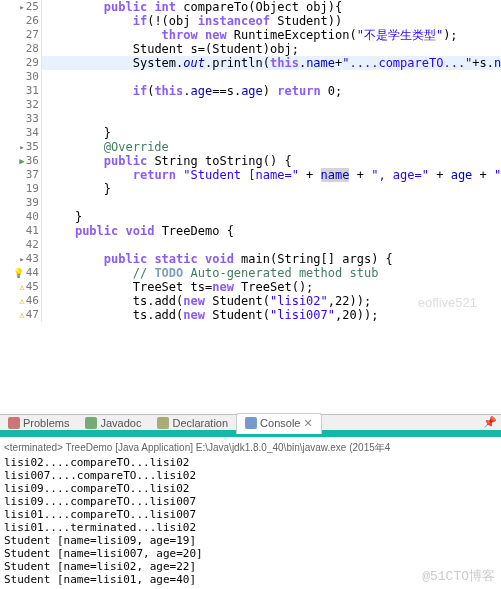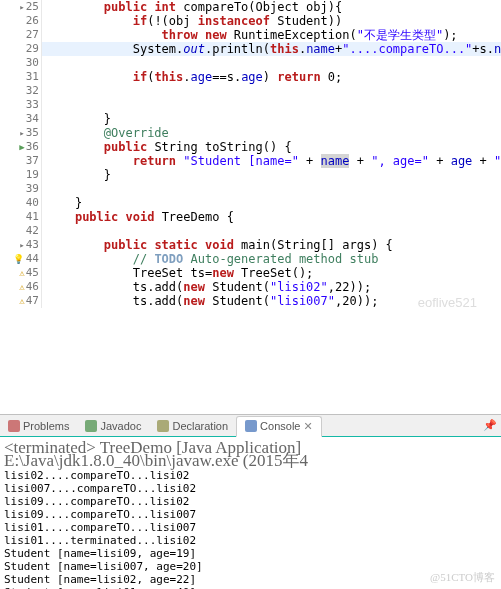--- a/index.html
+++ b/index.html
@@ -7,46 +7,47 @@
 .editor{background:#fff;height:415px;overflow:hidden;border-bottom:1px solid #c0c0c0}
 .line{display:flex;height:14px;line-height:14px;white-space:pre}
 .gutter{width:42px;flex-shrink:0;display:flex;align-items:center;justify-content:flex-end;padding-right:2px;background:#fff;border-right:1px solid #e8e8e8;color:#787878;font-size:11px}
 .gutter .ico{margin-right:1px;font-size:9px}
 .tri{color:#787878}
 .bulb{color:#d4a017}
 .warn{color:#d4a017}
 .arr{color:#5a9e5a}
 .code{padding-left:4px}
 .hl{background:#e8f2fe}
-.kw{color:#b91c1c;font-weight:bold}
+.kw{color:#8b5cf6;font-weight:bold}
 .str{color:#2a00ff}
 .cmt{color:#3f7f5f}
 .todo{color:#7f9fbf;font-weight:bold}
 .fld{color:#0000c0}
 .fldbg{background:#d4d4d4}
 .sta{color:#0000c0;font-style:italic}
 .cls{color:#000}
-.tabs{display:flex;background:#f0f0f0;border-bottom:1px solid #14b8a6;height:22px;align-items:center;font-family:Tahoma,sans-serif;font-size:11px}
+.tabs{display:flex;background:#f0f0f0;border-bottom:7px solid #14b8a6;height:22px;align-items:center;font-family:Tahoma,sans-serif;font-size:11px}
 .tab{padding:3px 8px;display:flex;align-items:center;gap:3px;color:#555;cursor:pointer}
 .tab.active{background:#fff;border:1px solid #ccc;border-bottom:1px solid #fff;margin-bottom:-1px;border-radius:3px 3px 0 0}
 .tab-ico{width:12px;height:12px;display:inline-block}
 .tabs-right{margin-left:auto;padding-right:4px;display:flex;gap:4px}
 .console{background:#fff;padding:2px 4px;font-size:11px;line-height:13px}
-.console-hdr{color:#666;font-family:Liberation Serif, serif;font-size:17px;padding:2px 0}
+.console-hdr{color:#666;font-family:Liberation Sans, sans-serif;font-size:10px;padding:2px 0}
 .console-line{white-space:pre;font-family:Consolas,monospace}
-.watermark{position:absolute;bottom:4px;right:6px;color:#ccc;font-size:11px;font-family:Liberation Serif, serif}
+.watermark{position:absolute;bottom:4px;right:6px;color:#ccc;font-size:13px;font-family:Liberation Mono, monospace}
 .watermark2{position:absolute;top:295px;right:24px;color:#ddd;font-size:13px;font-family:Arial}
 </style>
 </head>
 <body>
 
 <div class="editor" id="editor">
     <div class="line"><div class="gutter"><span class="ico tri">▸</span><span>25</span></div><div class="code">        <span class="kw">public</span><span> </span><span class="kw">int</span><span> compareTo(Object obj){</span></div></div>
     <div class="line"><div class="gutter"><span>26</span></div><div class="code">            <span class="kw">if</span><span>(!(obj </span><span class="kw">instanceof</span><span> Student))</span></div></div>
     <div class="line"><div class="gutter"><span>27</span></div><div class="code">                <span class="kw">throw</span><span> </span><span class="kw">new</span><span> RuntimeException(</span><span class="str">"不是学生类型"</span><span>);</span></div></div>
+    <div class="line"><div class="gutter"><span>28</span></div><div class="code">            <span>Student s=(Student)obj;</span></div></div>
     <div class="line hl"><div class="gutter"><span>29</span></div><div class="code">            <span>System.</span><span class="sta">out</span><span>.println(</span><span class="kw">this</span><span>.</span><span class="fld">name</span><span>+</span><span class="str">"....compareTO..."</span><span>+s.</span><span class="fld">name</span></div></div>
     <div class="line"><div class="gutter"><span>30</span></div></div>
     <div class="line"><div class="gutter"><span>31</span></div><div class="code">            <span class="kw">if</span><span>(</span><span class="kw">this</span><span>.</span><span class="fld">age</span><span>==s.</span><span class="fld">age</span><span>) </span><span class="kw">return</span><span> 0;</span></div></div>
     <div class="line"><div class="gutter"><span>32</span></div></div>
     <div class="line"><div class="gutter"><span>33</span></div><div class="code"></div></div>
     <div class="line"><div class="gutter"><span>34</span></div><div class="code">        <span>}</span></div></div>
     <div class="line"><div class="gutter"><span class="ico tri">▸</span><span>35</span></div><div class="code">        <span class="cmt">@Override</span></div></div>
     <div class="line"><div class="gutter"><span class="ico arr">▶</span><span>36</span></div><div class="code">        <span class="kw">public</span><span> String toString() {</span></div></div>
     <div class="line"><div class="gutter"><span>37</span></div><div class="code">            <span class="kw">return</span><span> </span><span class="str">"Student [name="</span><span> + </span><span class="fld fldbg">name</span><span> + </span><span class="str">", age="</span><span> + </span><span class="fld">age</span><span> + </span><span class="str">"]"</span></div></div>
     <div class="line"><div class="gutter"><span>19</span></div><div class="code">        <span>}</span></div></div>

